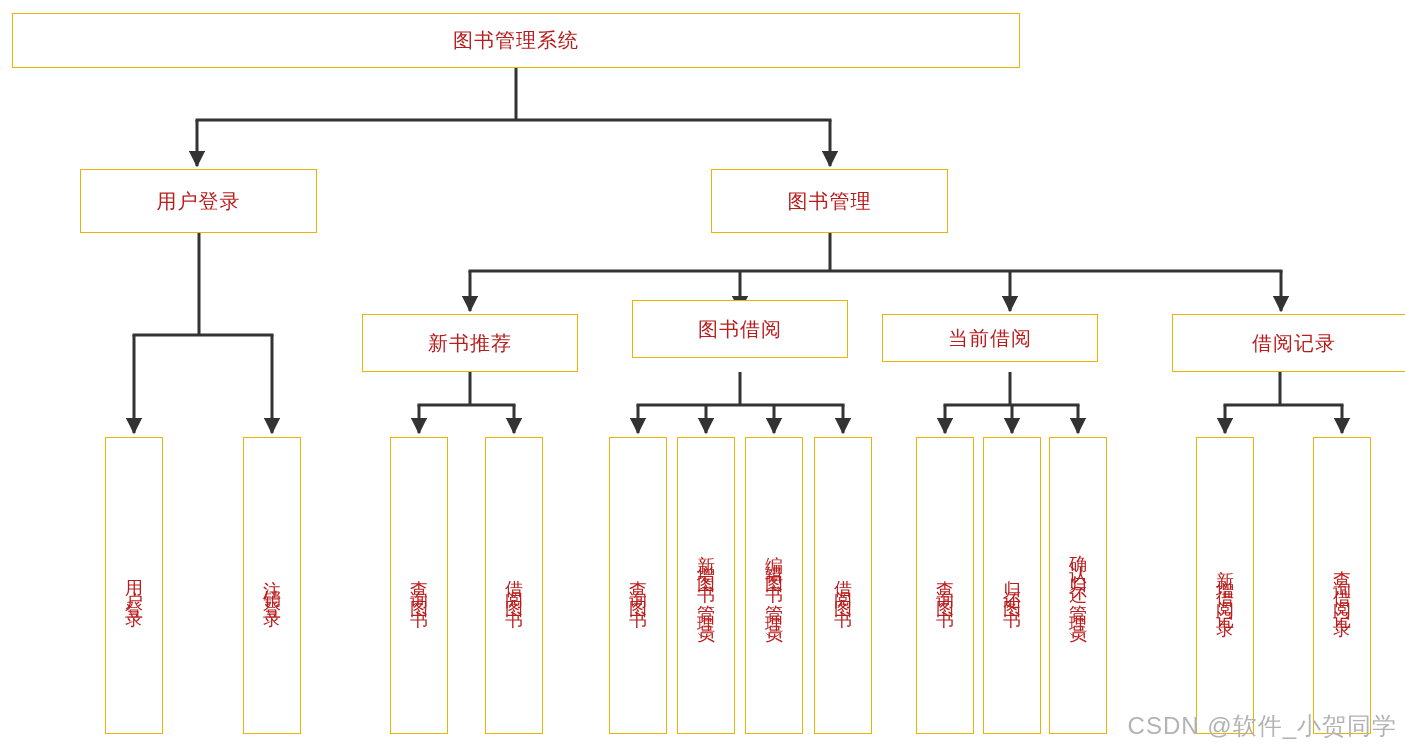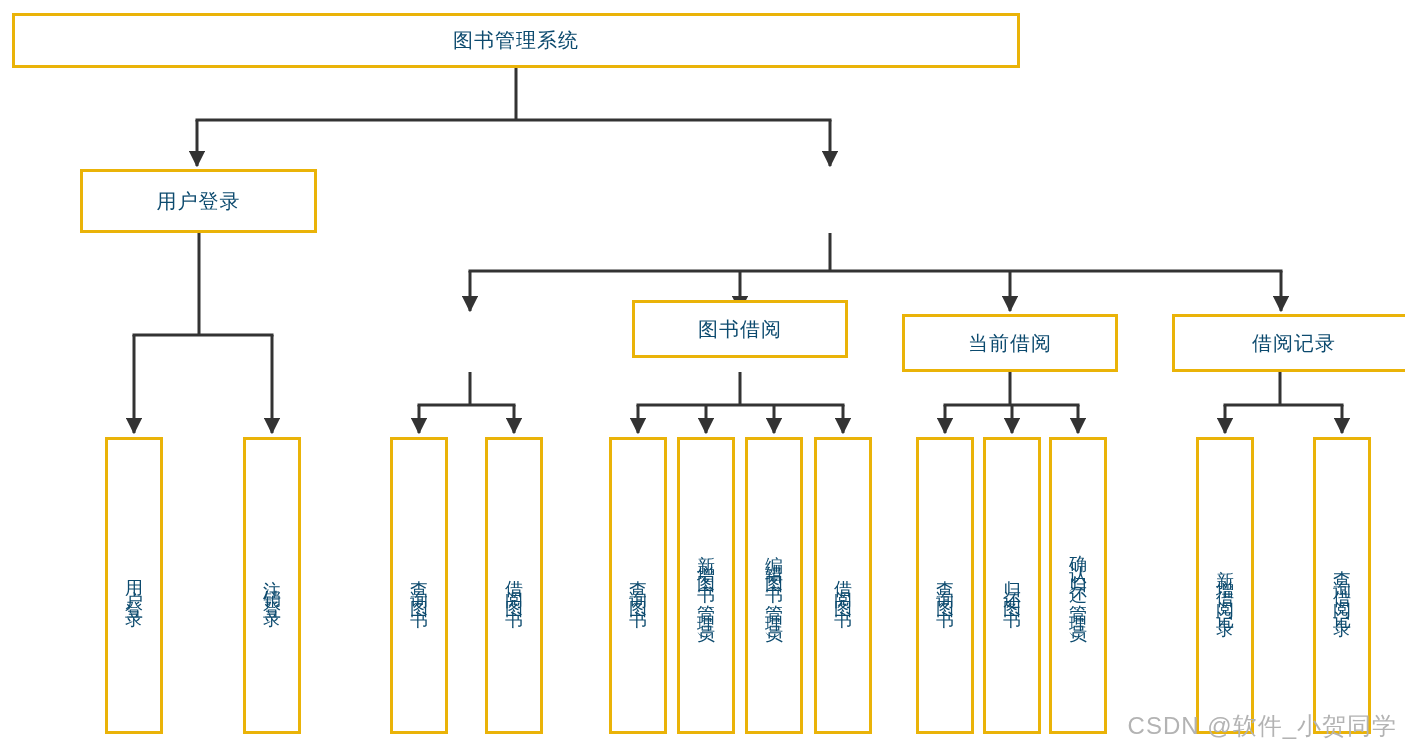--- a/index.html
+++ b/index.html
@@ -18,26 +18,26 @@
   #connectors {
     position: absolute;
     left: 0;
     top: 0;
     width: 1405px;
     height: 747px;
   }
   .box {
     position: absolute;
     box-sizing: border-box;
-    border: 3px solid #eab308;
+    border: 1px solid #eab308;
     background: #ffffff;
     display: flex;
     align-items: center;
     justify-content: center;
-    color: #0c4a6e;
+    color: #b91c1c;
   }
   .box-h span {
     font-size: 20px;
     letter-spacing: 1px;
     white-space: nowrap;
   }
   .box-v span {
     writing-mode: vertical-rl;
     text-orientation: mixed;
     font-size: 18px;
@@ -103,25 +103,31 @@
     </g>
   </svg>
 
   <div class="box box-h" style="left:12px;top:13px;width:1008px;height:55px">
     <span>图书管理系统</span>
   </div>
 
   <div class="box box-h" style="left:80px;top:169px;width:237px;height:64px">
     <span>用户登录</span>
   </div>
+  <div class="box box-h" style="left:711px;top:169px;width:237px;height:64px">
+    <span>图书管理</span>
+  </div>
 
+  <div class="box box-h" style="left:362px;top:314px;width:216px;height:58px">
+    <span>新书推荐</span>
+  </div>
   <div class="box box-h" style="left:632px;top:300px;width:216px;height:58px">
     <span>图书借阅</span>
   </div>
-  <div class="box box-h" style="left:902px;top:314px;width:216px;height:58px">
+  <div class="box box-h" style="left:882px;top:314px;width:216px;height:48px">
     <span>当前借阅</span>
   </div>
   <div class="box box-h" style="left:1172px;top:314px;width:244px;height:58px">
     <span>借阅记录</span>
   </div>
 
   <div class="box box-v" style="left:105px;top:437px;width:58px;height:297px">
     <span>用户登录</span>
   </div>
   <div class="box box-v" style="left:243px;top:437px;width:58px;height:297px">

